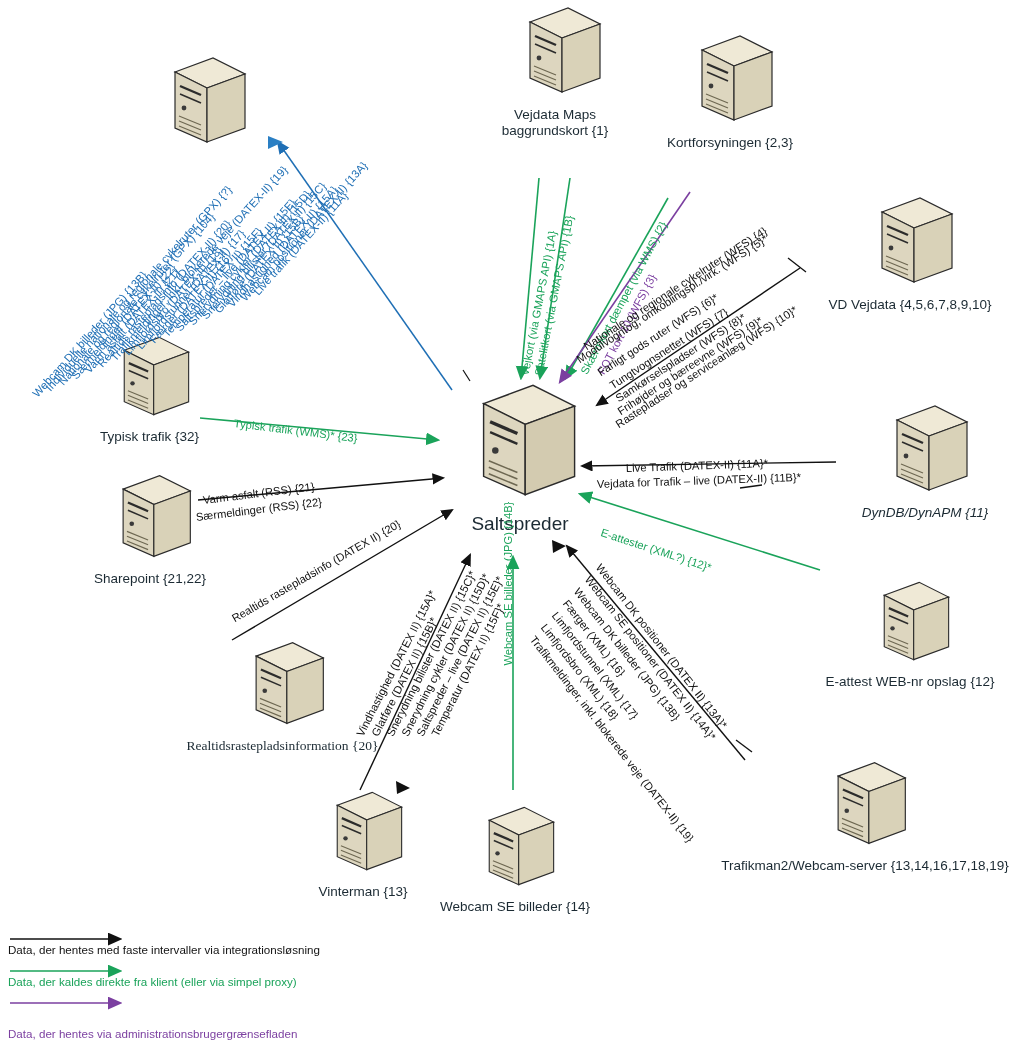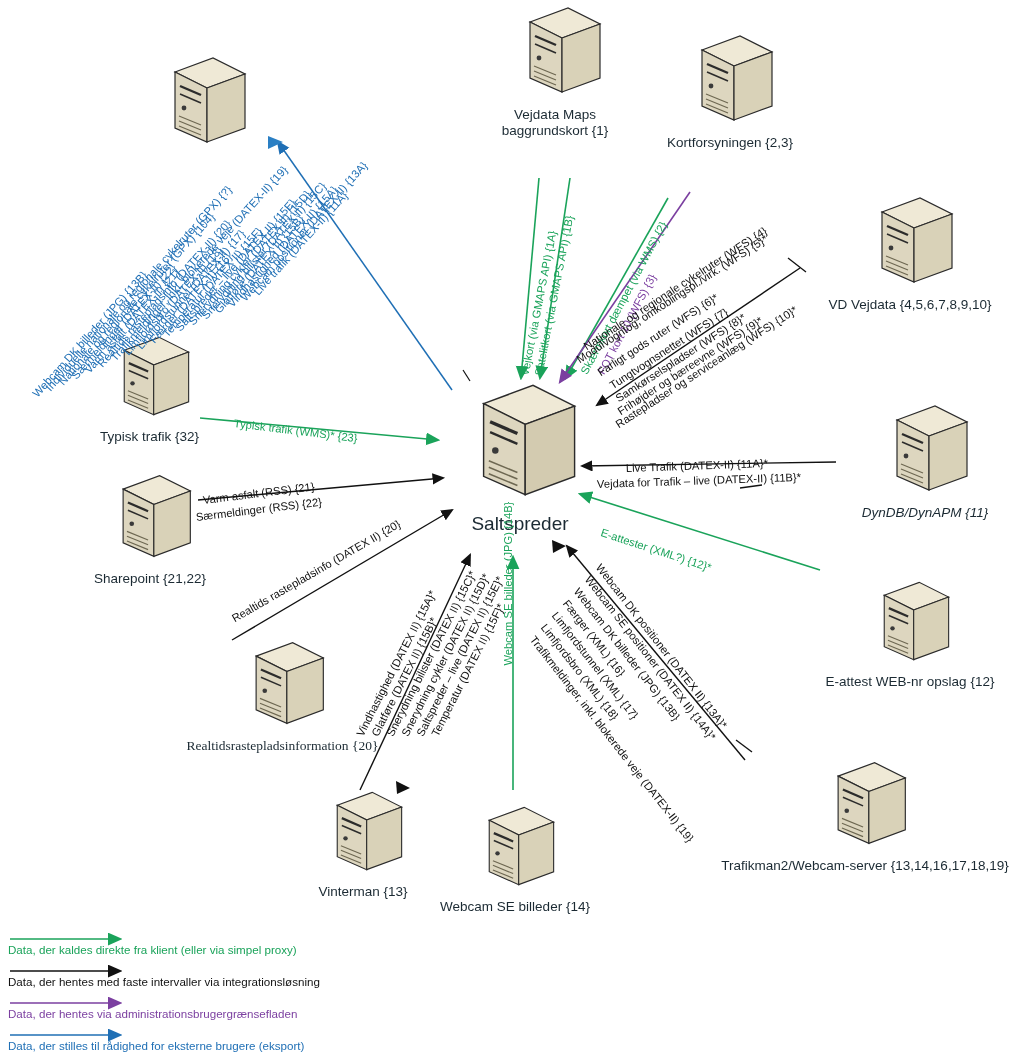--- a/index.html
+++ b/index.html
@@ -14,21 +14,21 @@
   .lbl{position:absolute;white-space:nowrap;font-size:11.2px;
        transform-origin:0 50%;line-height:1;}
   .lbl.blue{color:#1f6fb5;}
   .lbl.black{color:#111111;}
   .lbl.green{color:#1aa35a;}
   .lbl.purple{color:#7b3fa0;}
   .legend{position:absolute;left:8px;top:930px;width:520px;}
   .legend-row{height:32px;position:relative;}
   .legend-row .ltext{position:absolute;left:0;top:13px;font-size:11.6px;white-space:nowrap;}
   .legend-row .lsvg{position:absolute;left:0;top:0;}
-  .lt-green{color:#1aa35a;} .lt-black{color:#111;} .lt-purple{color:#7b3fa0;} .lt-blue{color:#1f6fb5;}
+  .lt-green{color:#1aa35a;} .lt-black{color:#111;} .lt-purple{color:#7b3fa0;margin-top:20px;} .lt-blue{color:#1f6fb5;}
 </style>
 </head>
 <body>
 
 <div id="stage">
 
   <svg class="layer">
     <defs>
       <marker id="ah-green" markerWidth="9" markerHeight="9" refX="7.5" refY="4" orient="auto">
         <path d="M0,0 L9,4 L0,8 z" fill="#1aa35a"></path>
@@ -362,57 +362,46 @@
     <line x1="740" y1="488" x2="762" y2="485" stroke="#111" stroke-width="1.3"></line>
     <line x1="736" y1="740" x2="752" y2="752" stroke="#111" stroke-width="1.3"></line>
     <polygon points="552,540 566,546 553,553" fill="#111"></polygon>
     <polygon points="396,781 410,788 397,794" fill="#111"></polygon>
     <line x1="463" y1="370" x2="470" y2="381" stroke="#111" stroke-width="1.2"></line>
   </svg>
 
   <div class="legend">
     <div class="legend-row">
       <svg class="lsvg" width="130" height="16">
+        <line x1="2" y1="9" x2="112" y2="9" stroke="#111111" stroke-width="1.6" marker-end="url(#lg-black)"></line>
+        <defs>
+            <marker id="lg-black" markerWidth="9" markerHeight="9" refX="7.5" refY="4" orient="auto">
+              <path d="M0,0 L9,4 L0,8 z" fill="#111111"></path>
+            </marker>
+          </defs>
+      </svg>
+      <div class="ltext lt-black">Data, der hentes med faste intervaller via integrationsløsning</div>
+    </div>
+    <div class="legend-row">
+      <svg class="lsvg" width="130" height="16">
         <line x1="2" y1="9" x2="112" y2="9" stroke="#1aa35a" stroke-width="1.6" marker-end="url(#lg-green)"></line>
         <defs>
             <marker id="lg-green" markerWidth="9" markerHeight="9" refX="7.5" refY="4" orient="auto">
               <path d="M0,0 L9,4 L0,8 z" fill="#1aa35a"></path>
             </marker>
           </defs>
       </svg>
       <div class="ltext lt-green">Data, der kaldes direkte fra klient (eller via simpel proxy)</div>
-    </div>
-    <div class="legend-row">
-      <svg class="lsvg" width="130" height="16">
-        <line x1="2" y1="9" x2="112" y2="9" stroke="#111111" stroke-width="1.6" marker-end="url(#lg-black)"></line>
-        <defs>
-            <marker id="lg-black" markerWidth="9" markerHeight="9" refX="7.5" refY="4" orient="auto">
-              <path d="M0,0 L9,4 L0,8 z" fill="#111111"></path>
-            </marker>
-          </defs>
-      </svg>
-      <div class="ltext lt-black">Data, der hentes med faste intervaller via integrationsløsning</div>
     </div>
     <div class="legend-row">
       <svg class="lsvg" width="130" height="16">
         <line x1="2" y1="9" x2="112" y2="9" stroke="#7b3fa0" stroke-width="1.6" marker-end="url(#lg-purple)"></line>
         <defs>
             <marker id="lg-purple" markerWidth="9" markerHeight="9" refX="7.5" refY="4" orient="auto">
               <path d="M0,0 L9,4 L0,8 z" fill="#7b3fa0"></path>
             </marker>
           </defs>
       </svg>
       <div class="ltext lt-purple">Data, der hentes via administrationsbrugergrænsefladen</div>
     </div>
-    <div class="legend-row">
-      <svg class="lsvg" width="130" height="16">
-        <line x1="2" y1="9" x2="112" y2="9" stroke="#1f6fb5" stroke-width="1.6" marker-end="url(#lg-blue)"></line>
-        <defs>
-            <marker id="lg-blue" markerWidth="9" markerHeight="9" refX="7.5" refY="4" orient="auto">
-              <path d="M0,0 L9,4 L0,8 z" fill="#1f6fb5"></path>
-            </marker>
-          </defs>
-      </svg>
-      <div class="ltext lt-blue">Data, der stilles til rådighed for eksterne brugere (eksport)</div>
-    </div>
   </div>
 
 </div>
 
 </body></html>

